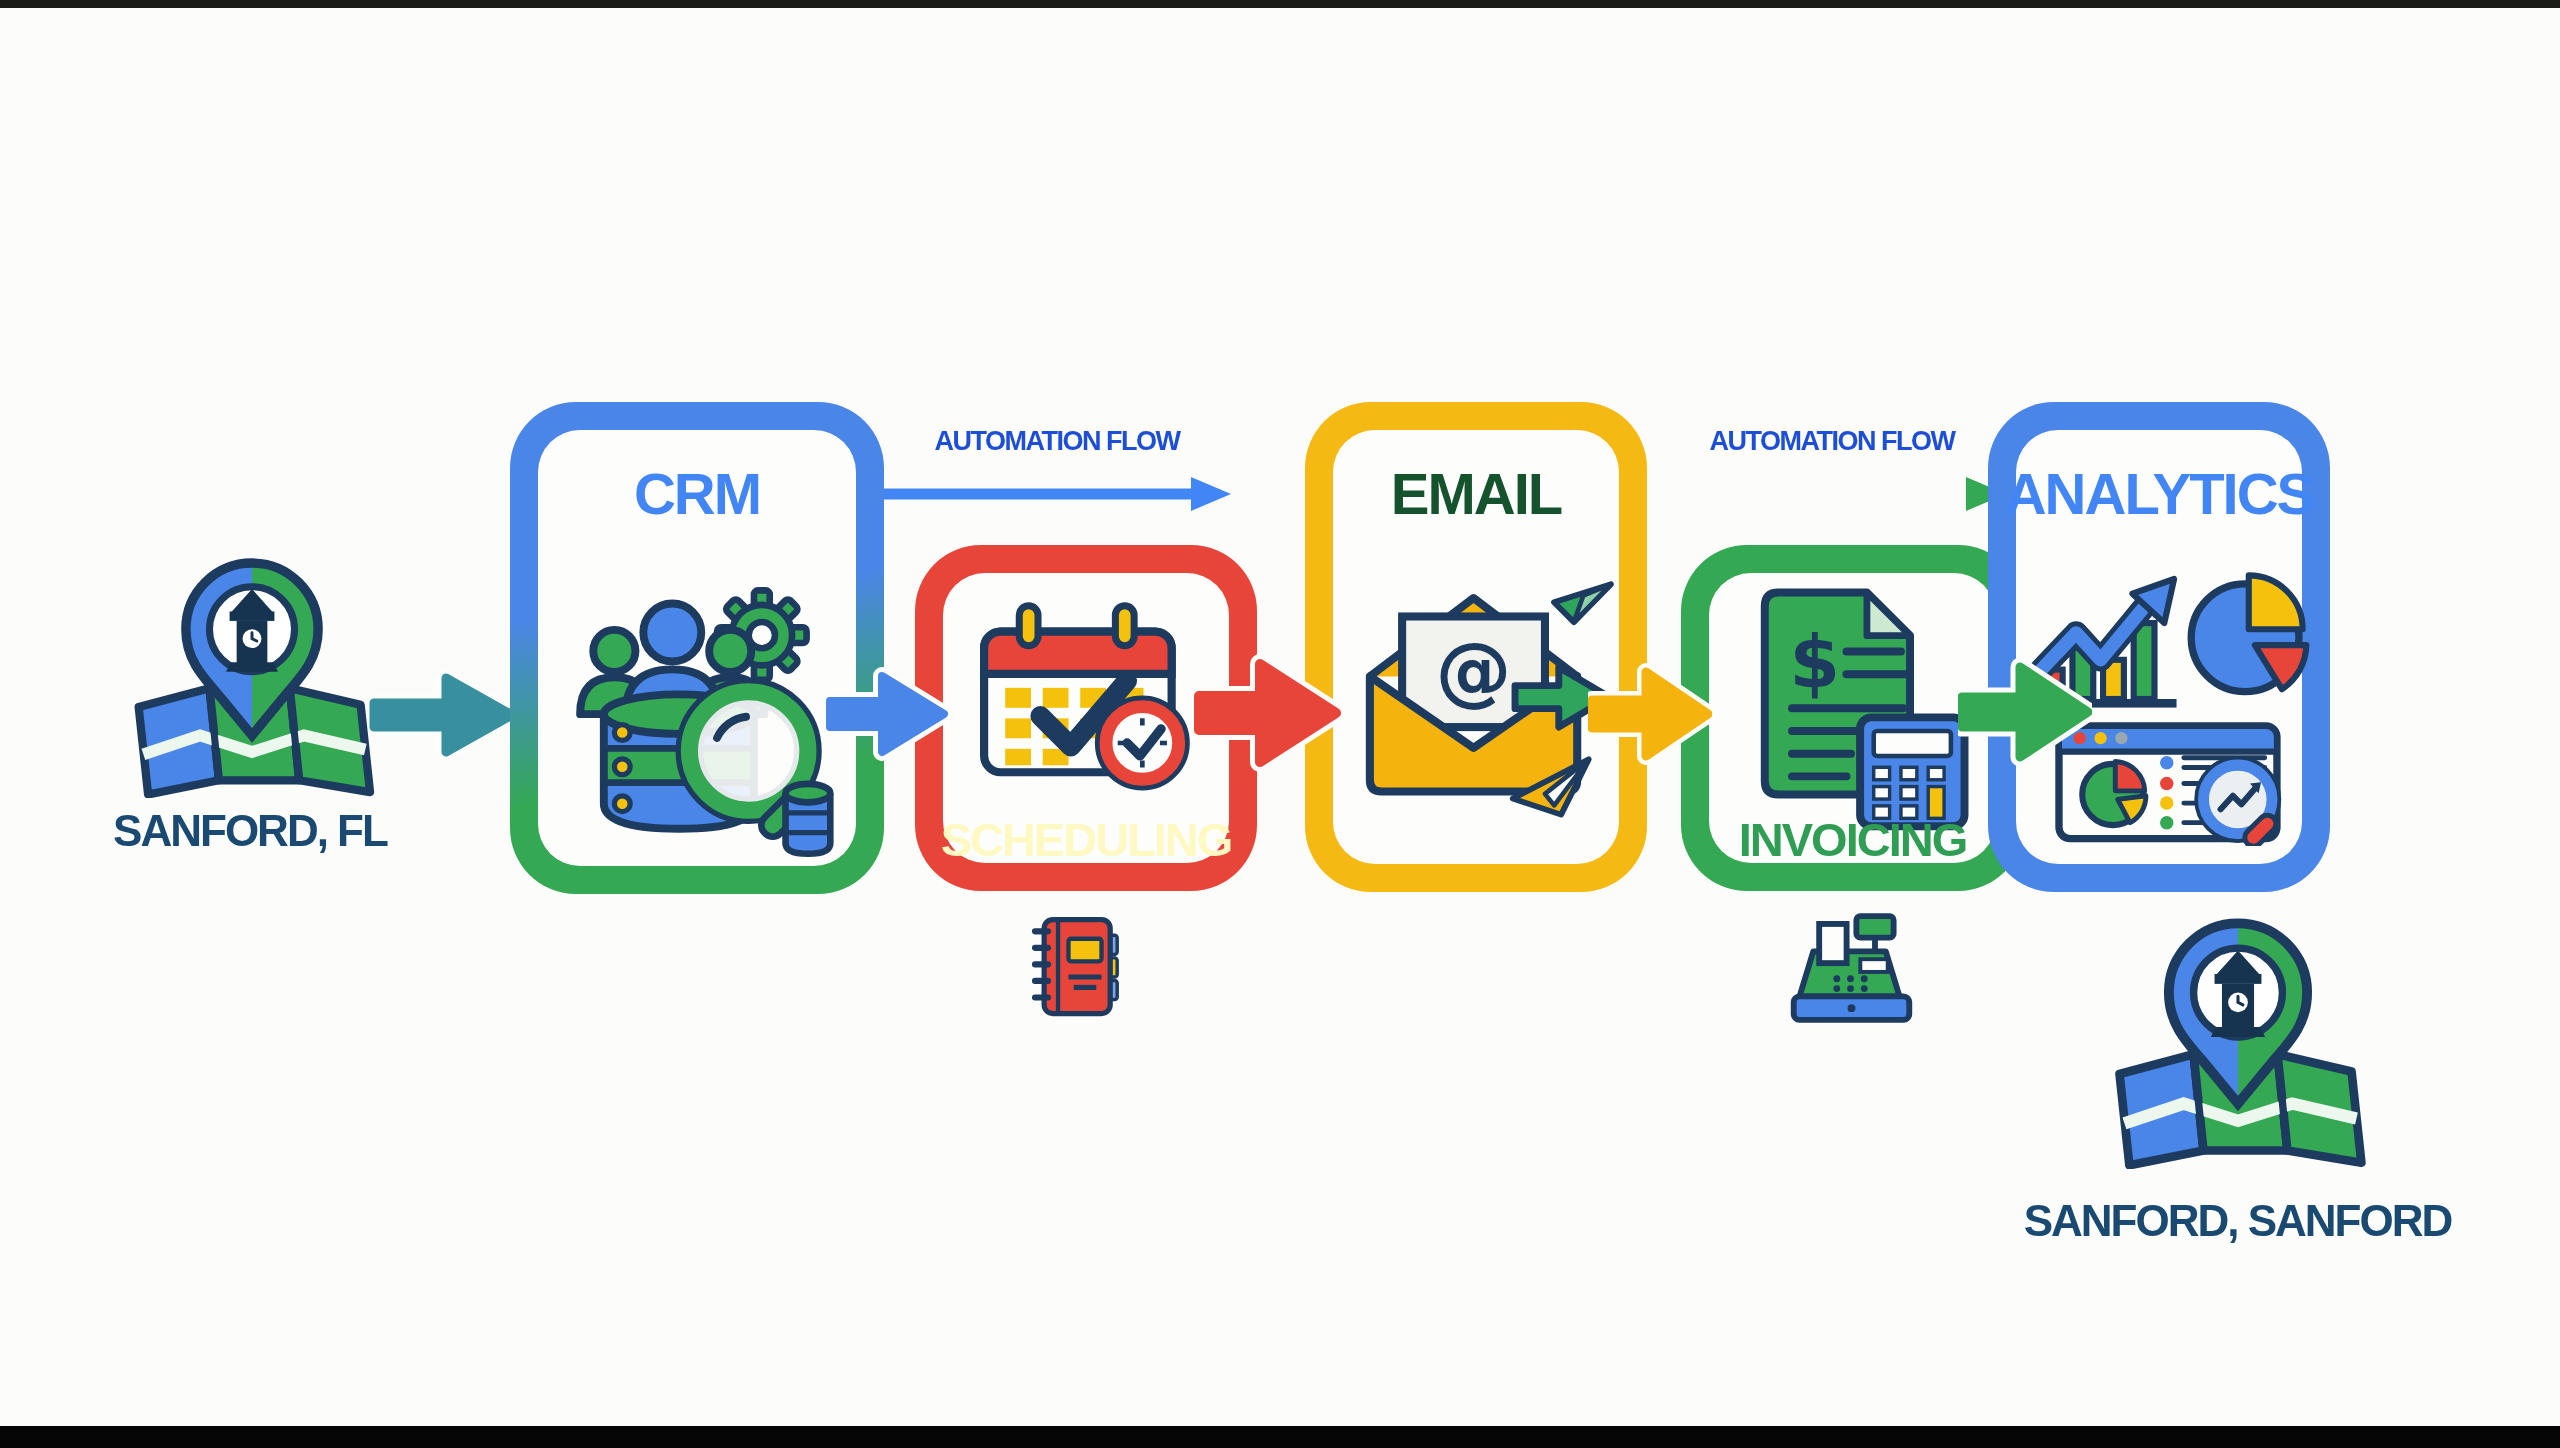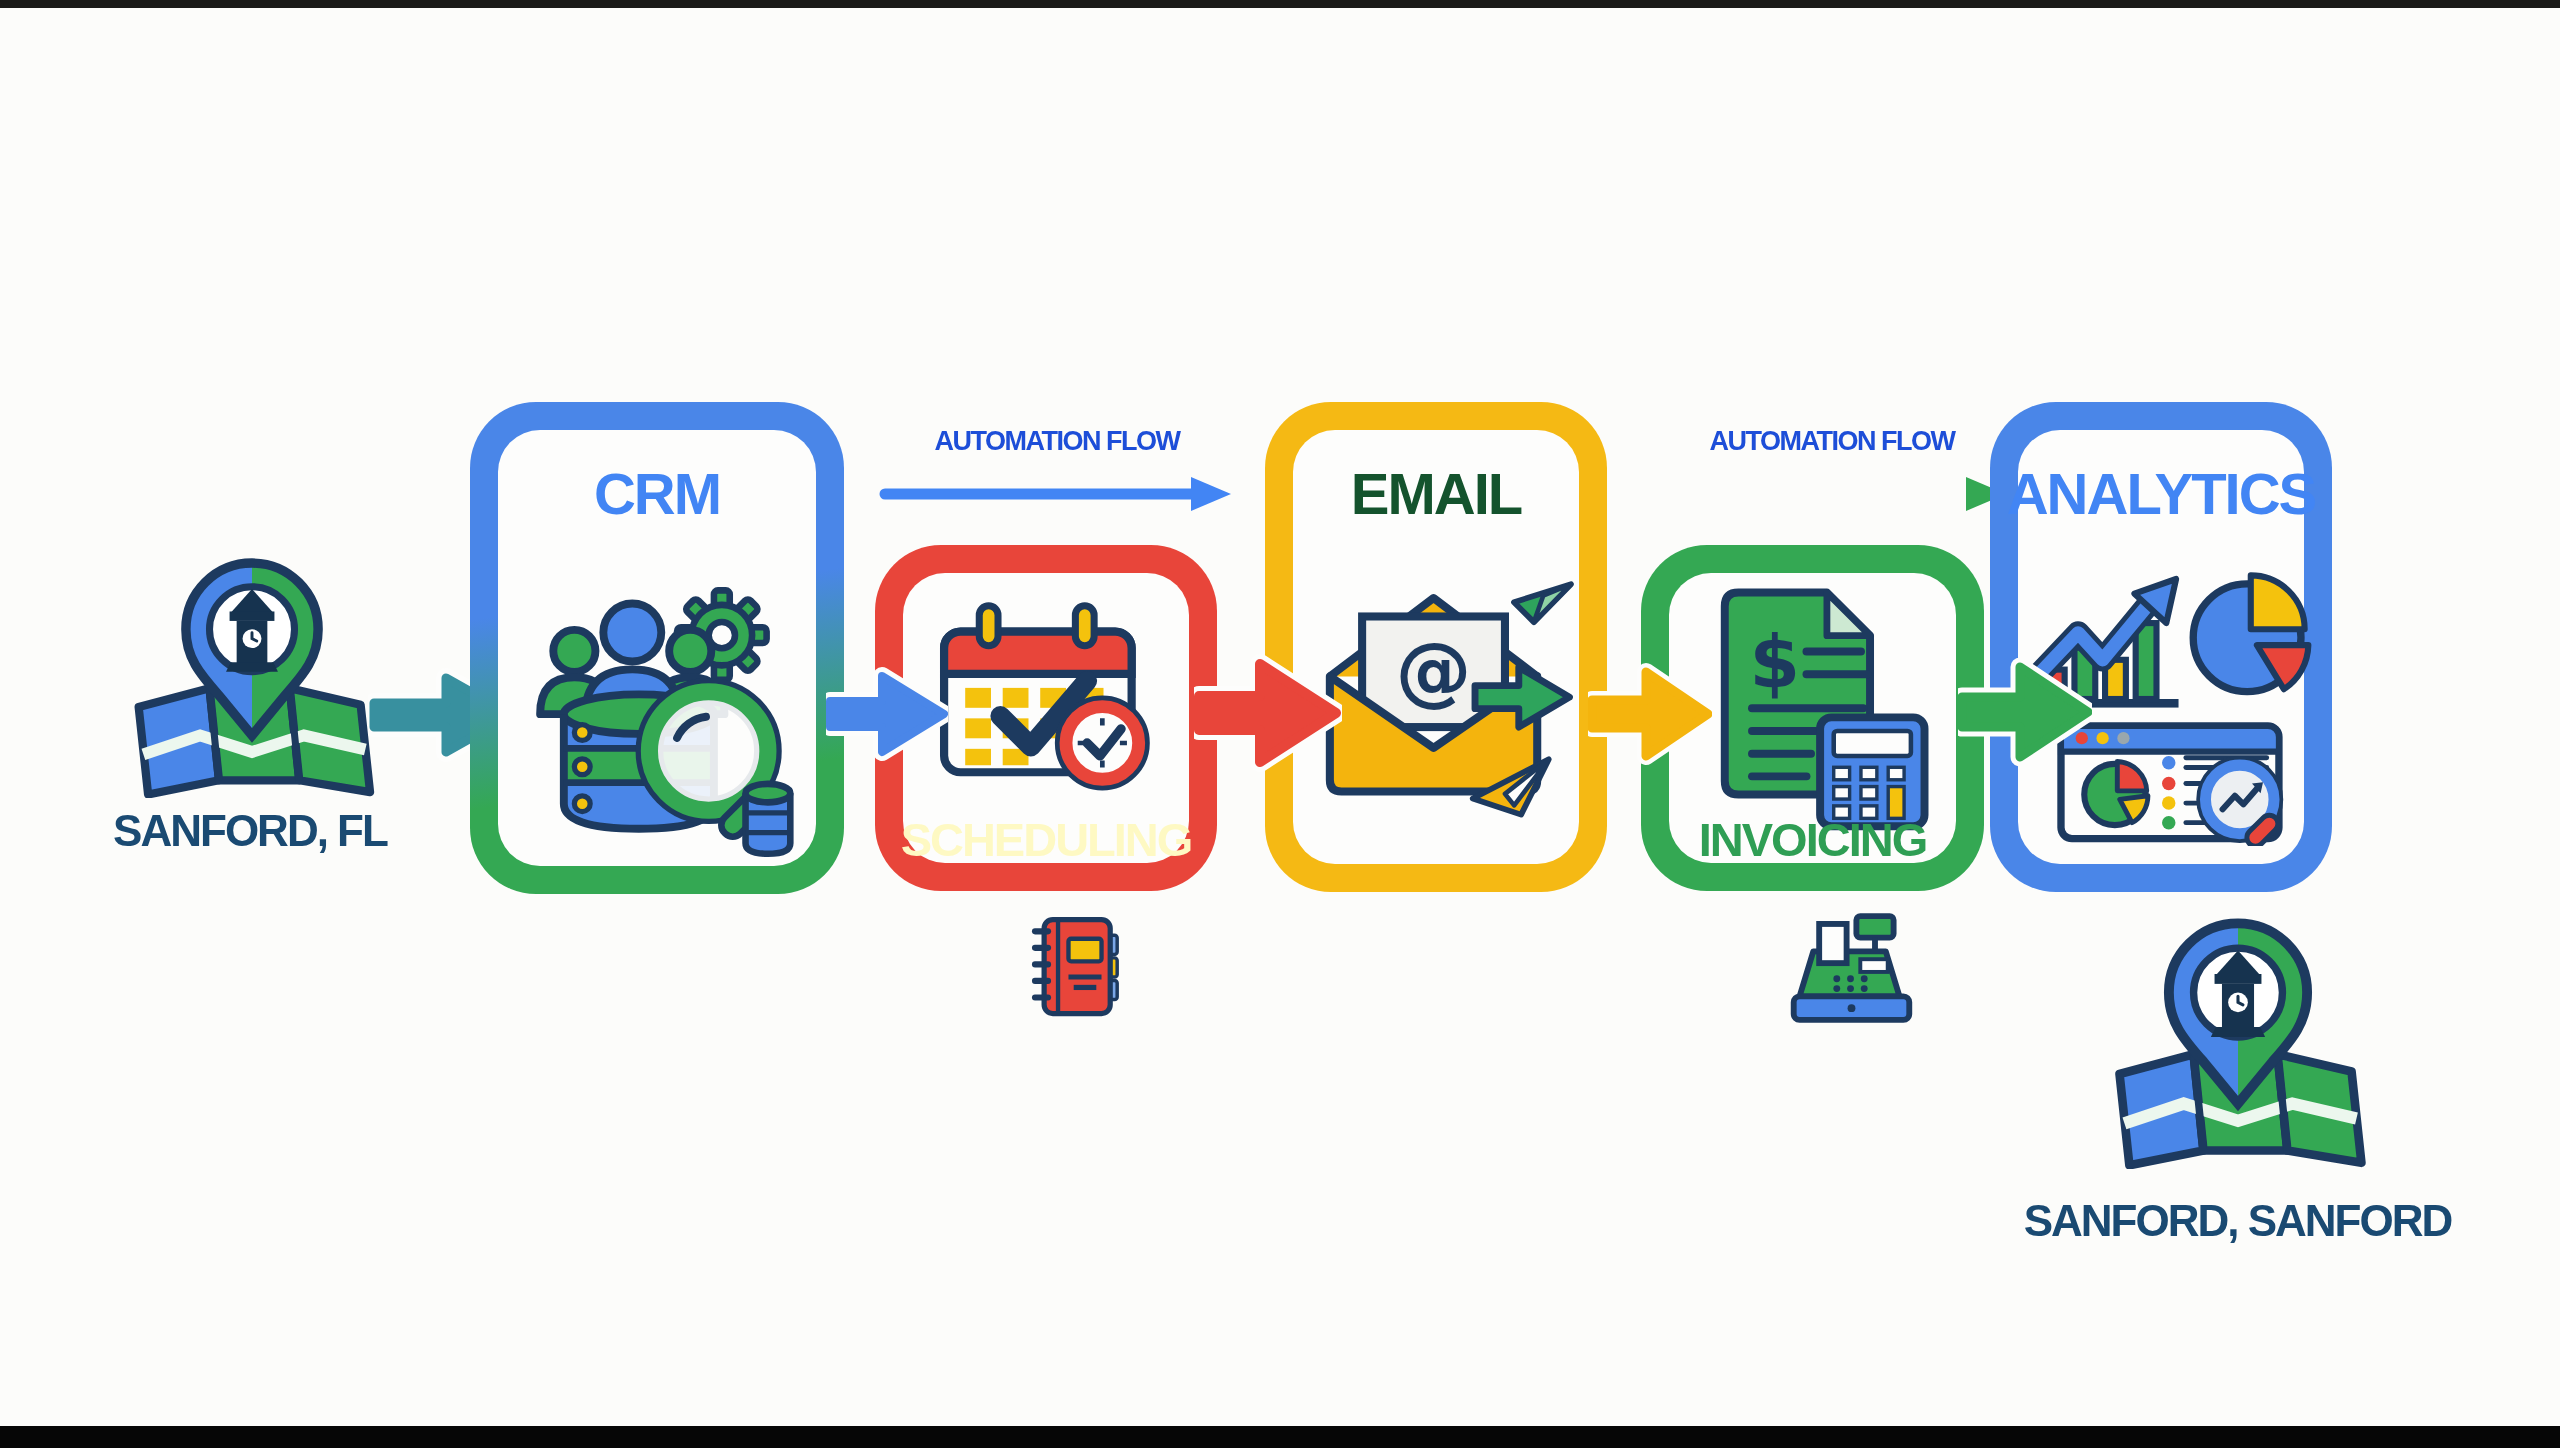--- a/index.html
+++ b/index.html
@@ -7,28 +7,28 @@
     width:2560px;height:1448px;position:relative;overflow:hidden;
     background:#fcfcfa;
     font-family:"Liberation Sans",sans-serif;
   }
   .abs{position:absolute;}
   .bar{position:absolute;left:0;width:2560px;}
   .top-bar{top:0;height:8px;background:#1b1b18;}
   .bottom-bar{bottom:0;height:22px;background:#060606;}
 
   
-  .step-box{position:absolute;border-radius:66px;}
+  .step-box{position:absolute;border-radius:66px;margin-left:40px;}
   .step-box .inner{position:absolute;inset:28px;background:#fdfdfc;border-radius:42px;}
   .box-crm{left:470px;top:402px;width:374px;height:492px;
     background:linear-gradient(172deg,#4a86e8 0%,#4a86e8 40%,#34a853 75%);}
   .box-scheduling{left:875px;top:545px;width:342px;height:346px;background:#e8453a;}
   .box-email{left:1265px;top:402px;width:342px;height:490px;background:#f5b914;}
   .box-invoicing{left:1641px;top:545px;width:343px;height:346px;background:#34a853;}
-  .box-analytics{left:1990px;top:402px;width:342px;height:490px;background:#4a86e8;}
+  .box-analytics{left:1948px;top:402px;width:342px;height:490px;background:#4a86e8;}
 
   .step-title{position:absolute;left:0;width:100%;text-align:center;
     font-weight:700;letter-spacing:-2px;}
   .title-top{top:58px;font-size:58px;}
   .title-bottom{bottom:24px;font-size:47px;}
   .c-blue{color:#4285f4;}
   .c-red{color:#fef9c3;}
   .c-yellow{color:#14532d;}
   .c-green{color:#2f9e54;}
 

